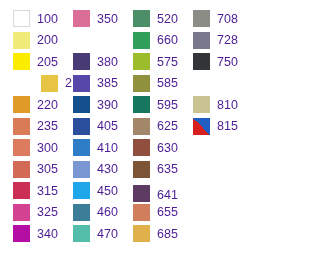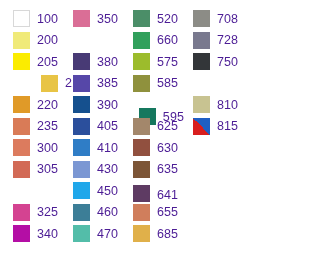--- a/index.html
+++ b/index.html
@@ -94,20 +94,24 @@
         <span class="swatch-label">235</span>
       </div>
       <div class="legend-row" style="top: 137px;">
         <div class="swatch-chip" style="background: rgb(220, 123, 94);"></div>
         <span class="swatch-label">300</span>
       </div>
       <div class="legend-row" style="top: 158.5px;">
         <div class="swatch-chip" style="background: rgb(210, 106, 86);"></div>
         <span class="swatch-label">305</span>
       </div>
+      <div class="legend-row" style="top: 180px;">
+        <div class="swatch-chip" style="background: rgb(204, 47, 85);"></div>
+        <span class="swatch-label">315</span>
+      </div>
       <div class="legend-row" style="top: 201.5px;">
         <div class="swatch-chip" style="background: rgb(212, 67, 145);"></div>
         <span class="swatch-label">325</span>
       </div>
       <div class="legend-row" style="top: 223px;">
         <div class="swatch-chip" style="background: rgb(180, 14, 165);"></div>
         <span class="swatch-label">340</span>
       </div>
     </div>
     <div class="legend-column col-1">
@@ -162,21 +166,21 @@
         <span class="swatch-label">660</span>
       </div>
       <div class="legend-row" style="top: 51px;">
         <div class="swatch-chip" style="background: rgb(156, 188, 44);"></div>
         <span class="swatch-label">575</span>
       </div>
       <div class="legend-row" style="top: 72.5px;">
         <div class="swatch-chip" style="background: rgb(143, 145, 61);"></div>
         <span class="swatch-label">585</span>
       </div>
-      <div class="legend-row" style="top: 106px; justify-content: flex-end;">
+      <div class="legend-row" style="top: 94px;">
         <div class="swatch-chip" style="background: rgb(21, 120, 94);"></div>
         <span class="swatch-label">595</span>
       </div>
       <div class="legend-row" style="top: 115.5px;">
         <div class="swatch-chip" style="background: rgb(163, 135, 107);"></div>
         <span class="swatch-label">625</span>
       </div>
       <div class="legend-row" style="top: 137px;">
         <div class="swatch-chip" style="background: rgb(145, 80, 63);"></div>
         <span class="swatch-label">630</span>

